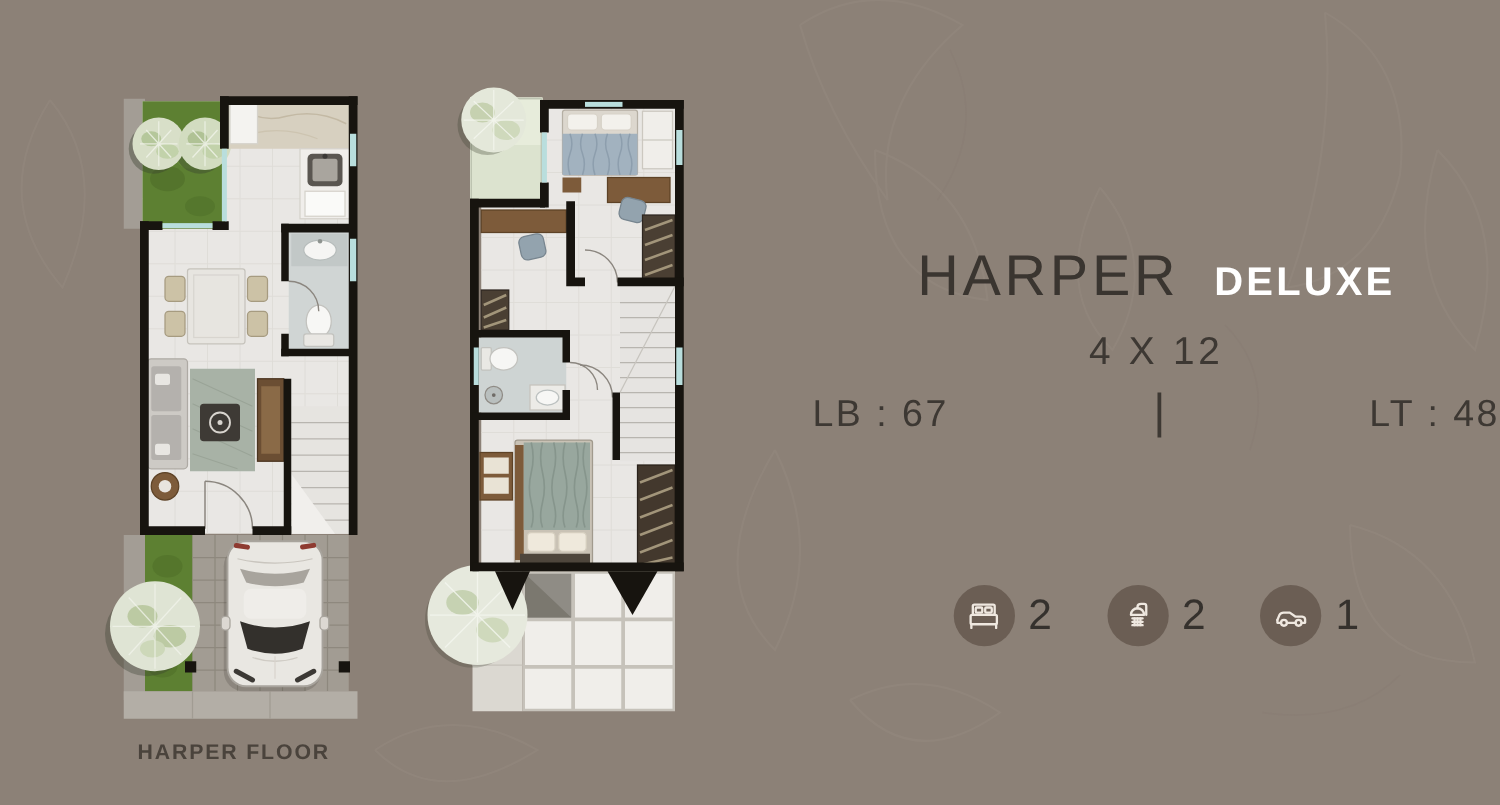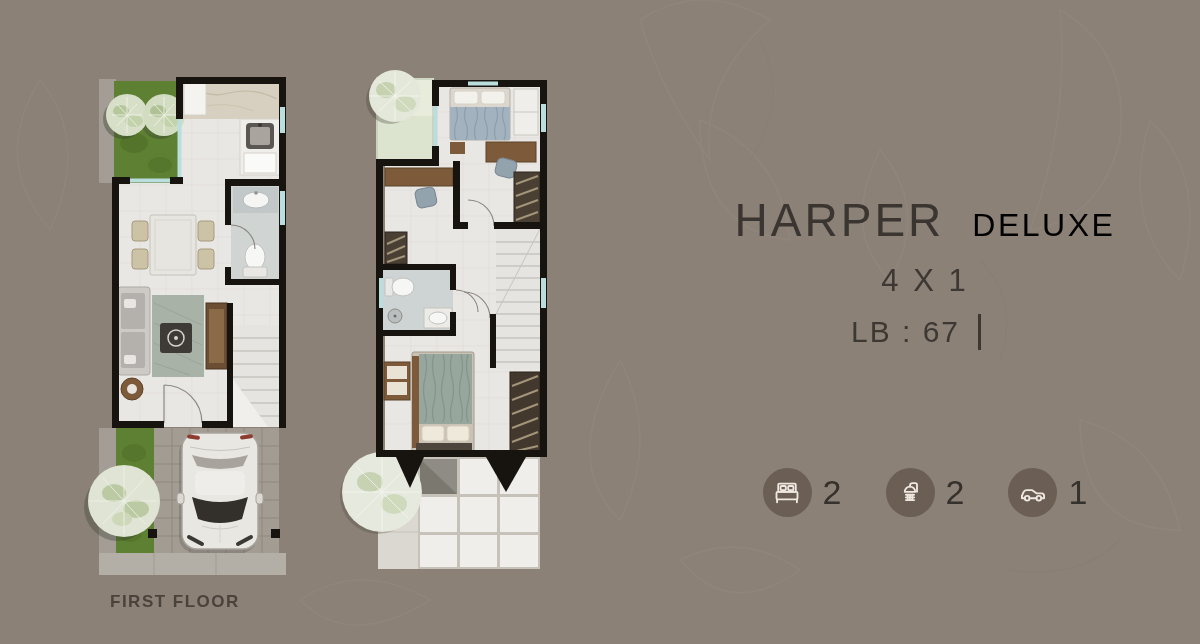--- a/index.html
+++ b/index.html
@@ -5,23 +5,23 @@
   html,body{margin:0;padding:0;background:#8c8177;}
   .stage{position:relative;width:1200px;height:644px;overflow:hidden;
          background:#8c8177;font-family:"Liberation Sans",sans-serif;}
   .bg-pattern{position:absolute;inset:0;pointer-events:none;}
   svg.plan{position:absolute;overflow:visible;}
   .floor-label{position:absolute;font-size:17px;font-weight:bold;letter-spacing:1.5px;
                color:#4a433c;}
   .info-panel{position:absolute;left:650px;top:0;width:550px;text-align:center;color:#3a3530;}
   .title-line{position:absolute;top:193px;width:100%;white-space:nowrap;}
   .title-main{font-size:46px;letter-spacing:3px;font-weight:500;color:#3a3530;margin-top:48px;}
-  .title-suffix{font-size:32px;letter-spacing:2.5px;font-weight:400;color:#000000;margin-left:28px;}
+  .title-suffix{font-size:32px;letter-spacing:2.5px;font-weight:700;color:#ffffff;margin-left:28px;}
   .size-line{position:absolute;top:263px;width:100%;font-size:31px;letter-spacing:3px;color:#3d3833;}
-  .area-line{position:absolute;top:314px;width:100%;display:flex;justify-content:center;
+  .area-line{position:absolute;top:314px;width:100%;display:flex;justify-content:space-between;
              align-items:center;font-size:30px;letter-spacing:2px;color:#3d3833;}
   .area-sep{width:3px;height:36px;background:#3d3833;margin:0 18px;}
   .stats-row{position:absolute;top:468px;width:100%;display:flex;justify-content:center;
              gap:44px;align-items:center;}
   .stat-item{display:flex;align-items:center;gap:11px;}
   .stat-circle{width:49px;height:49px;border-radius:50%;background:#6b5e54;
                display:flex;align-items:center;justify-content:center;}
   .stat-circle svg{width:28px;height:28px;stroke:#efe8e0;fill:none;
                    stroke-width:1.6;stroke-linecap:round;stroke-linejoin:round;}
   .stat-value{font-size:34px;font-weight:500;color:#35312d;}
@@ -444,30 +444,31 @@
 
     <g fill="#b9dedd">
       <rect x="65.5" y="42" width="4" height="40"></rect>
       <rect x="100" y="17.5" width="30" height="4"></rect>
       <rect x="173" y="40" width="5" height="28"></rect>
       <rect x="173" y="214" width="5" height="30"></rect>
       <rect x="11" y="214" width="4" height="30"></rect>
     </g>
   </svg>
 
-  <div class="floor-label" style="left:110px;top:592px;">FIRST FLOOR</div>
+  <div class="floor-label" style="left:110px;top:592px;">HARPER FLOOR</div>
 
   <div class="info-panel">
     <div class="title-line">
       <span class="title-main">HARPER</span><span class="title-suffix">DELUXE</span>
     </div>
-    <div class="size-line">4 X 1</div>
+    <div class="size-line">4 X 12</div>
     <div class="area-line">
       <span>LB : 67</span>
       <span class="area-sep"></span>
+      <span>LT : 48</span>
     </div>
     <div class="stats-row">
       <div class="stat-item">
         <span class="stat-circle">
           <svg viewBox="0 0 24 24">
             <rect x="4.5" y="4" width="15" height="7" rx="1"></rect>
             <rect x="6.5" y="6" width="4.5" height="3.5" rx="0.8"></rect>
             <rect x="13" y="6" width="4.5" height="3.5" rx="0.8"></rect>
             <rect x="3" y="11" width="18" height="6.5" rx="1"></rect>
             <path d="M3.5 17.5 V20 M20.5 17.5 V20"></path>

